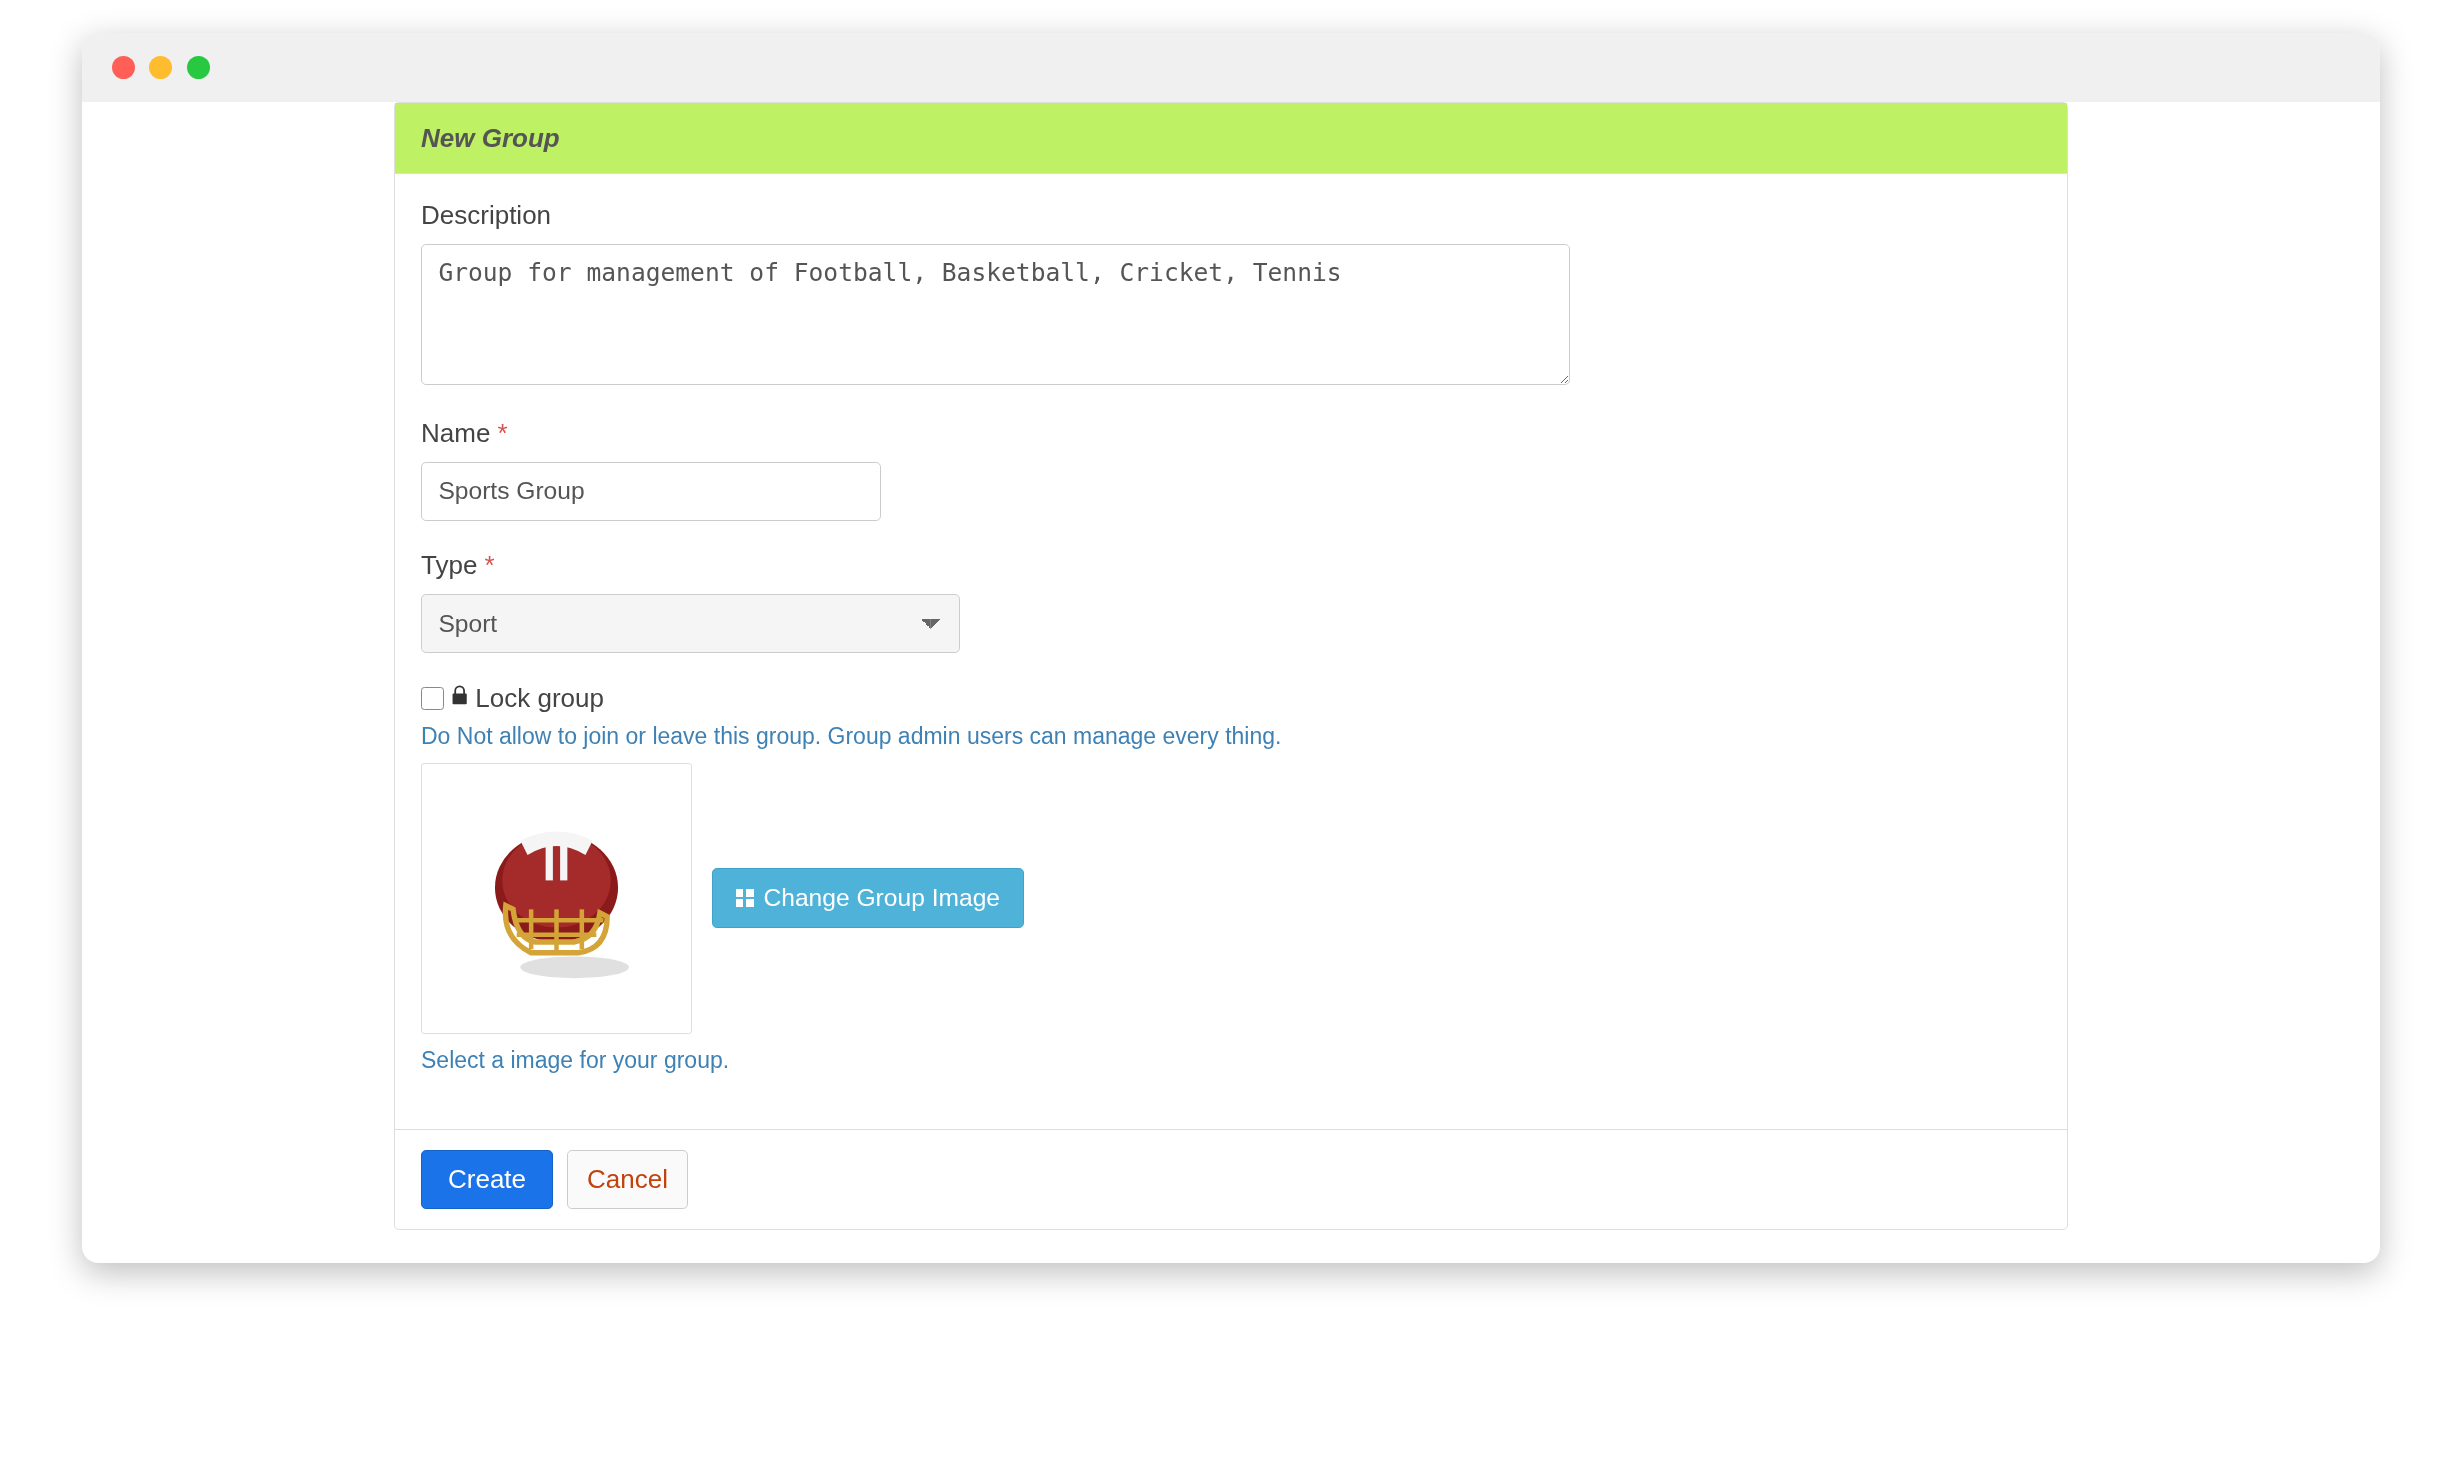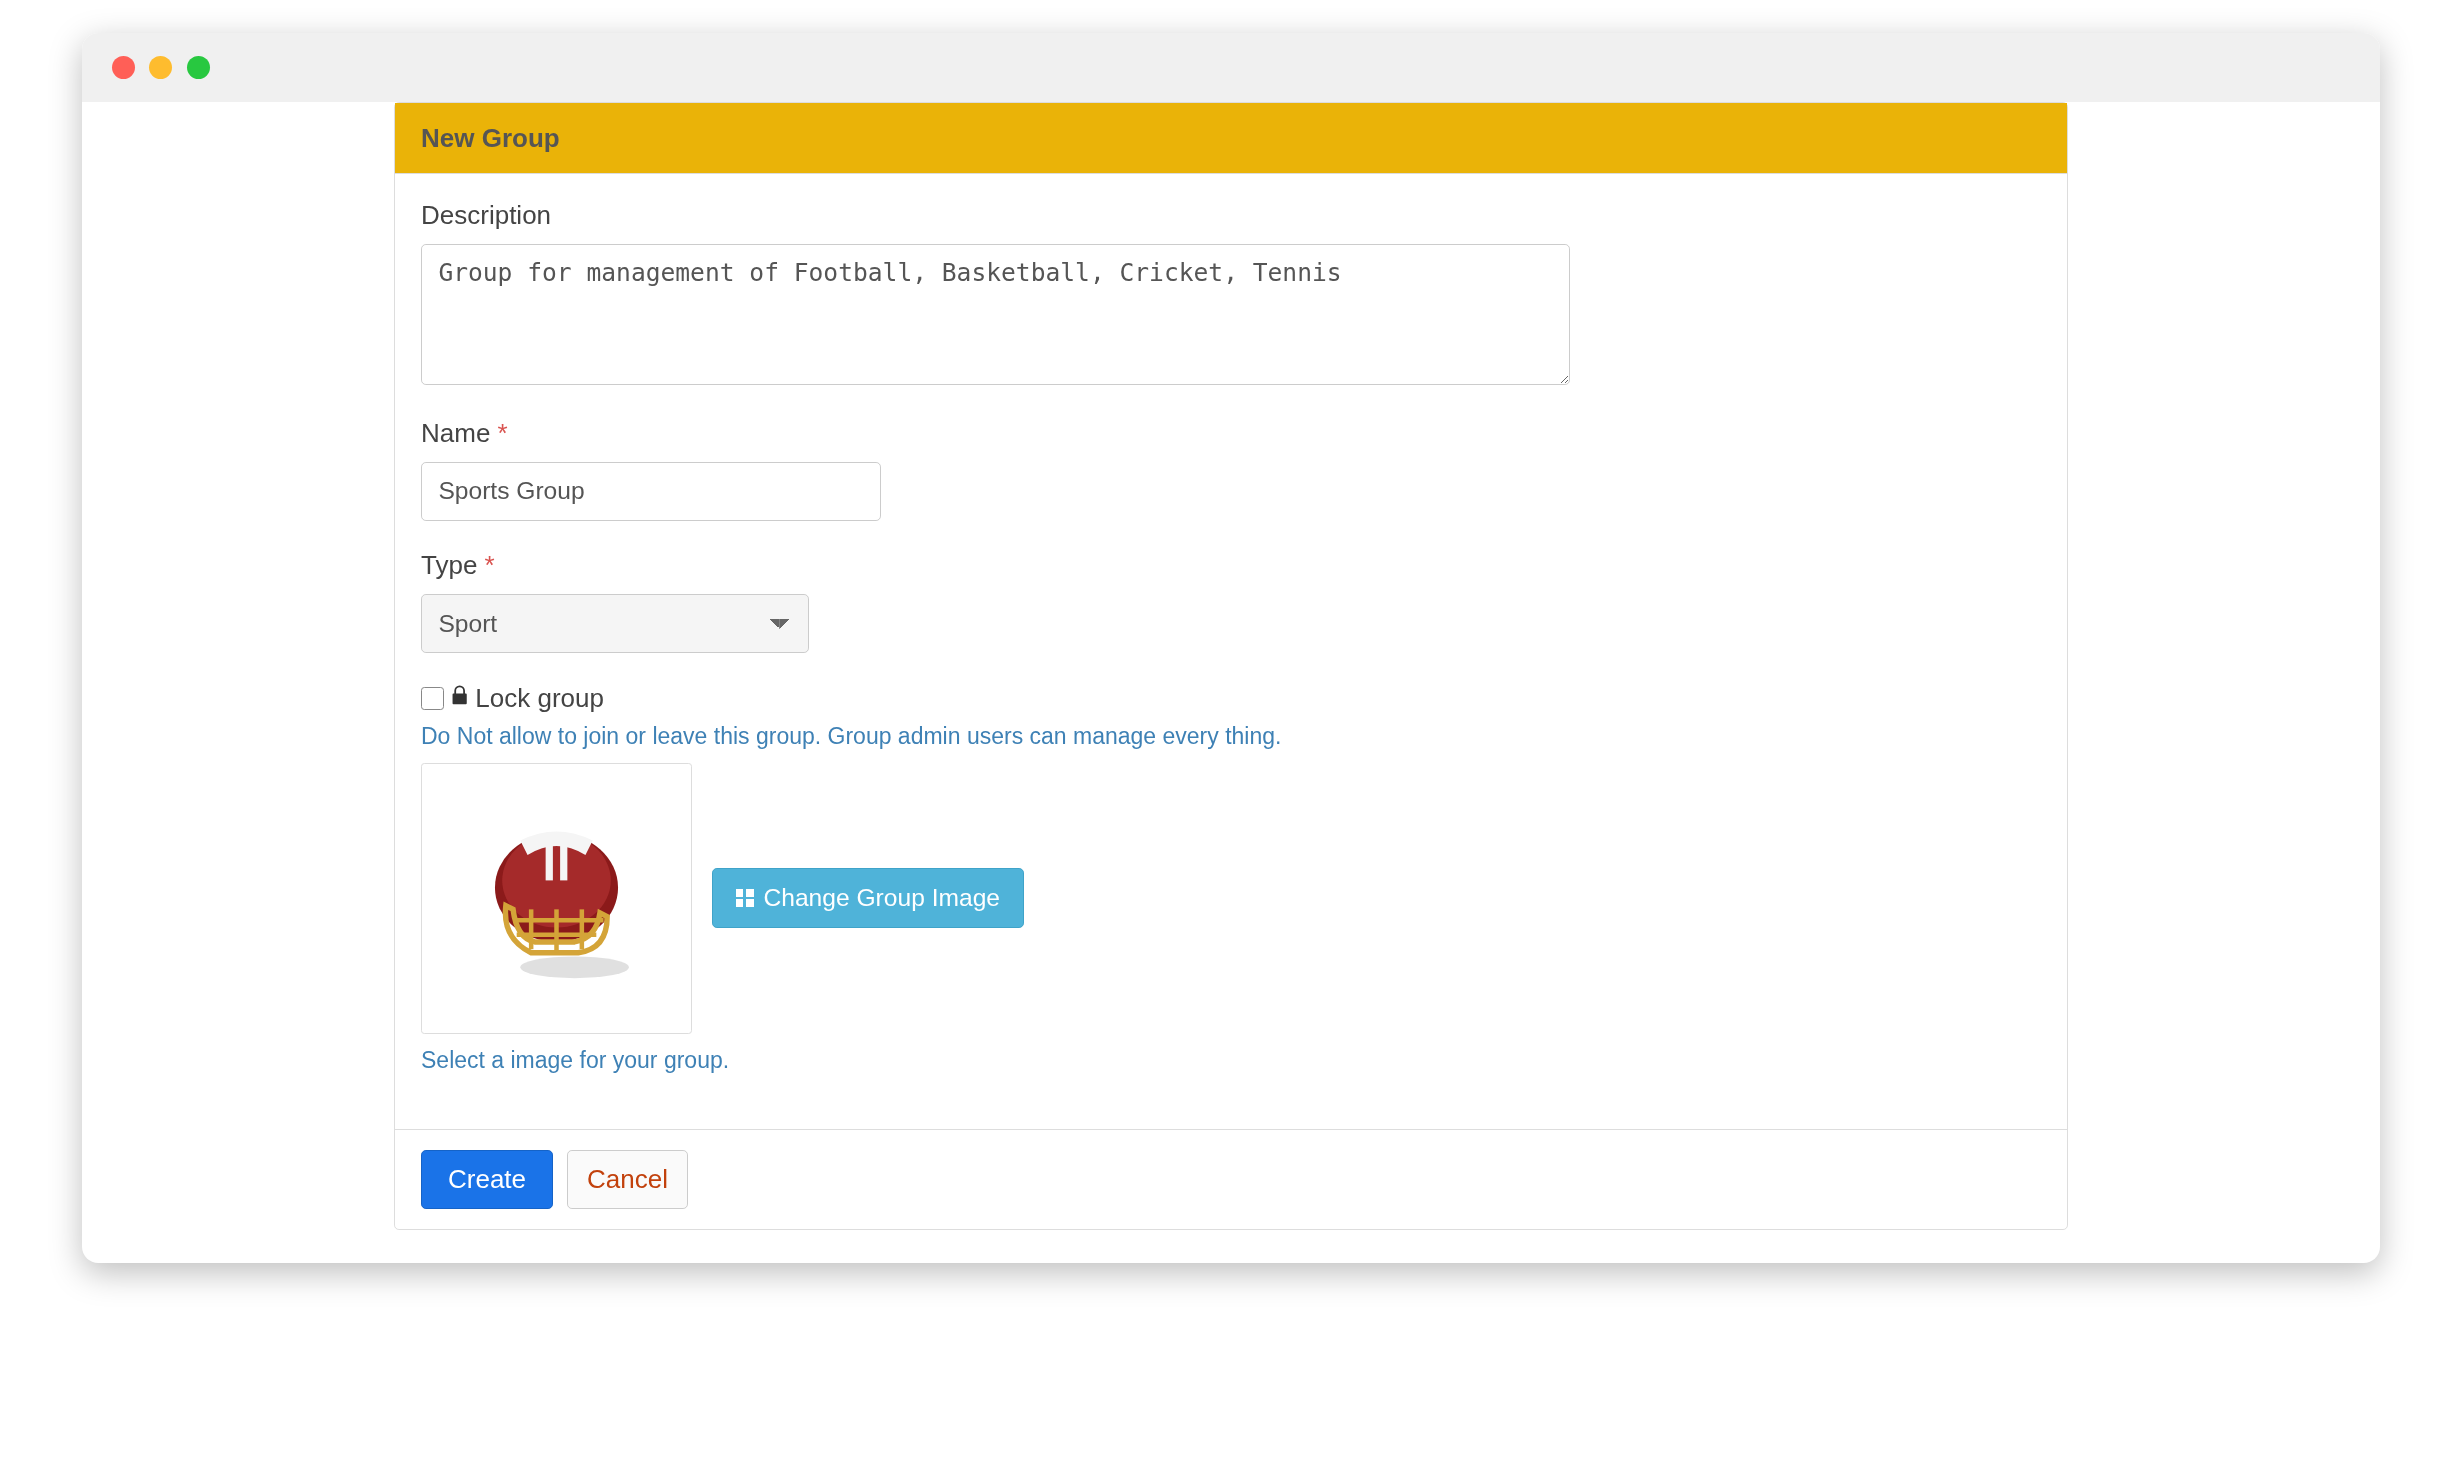--- a/index.html
+++ b/index.html
@@ -34,26 +34,27 @@
 
 .content {
   padding: 0 312px 33px 312px;
 }
 
 .panel {
   border: 0.8px solid #ddd;
   border-radius: 4.9px;
 }
 .panel-header {
-  background: #eab308;
+  background: #bef264;
   border-bottom: 0.8px solid #ddd;
   padding: 19.7px 26px;
   font-size: 26px;
   font-weight: 700;
   color: #555;
+  font-style: italic;
 }
 .panel-body {
   padding: 26px;
 }
 .form-group { margin-bottom: 29.5px; }
 .label {
   display: block;
   font-size: 26px;
   color: #444;
   margin-bottom: 13px;
@@ -74,21 +75,21 @@
   height: 141px;
   padding: 13px 16.4px;
   font-size: 24.6px;
   color: #555;
   background: #fff;
   border: 0.8px solid #ccc;
   border-radius: 4.9px;
   resize: both;
 }
 .select {
-  width: 388px;
+  width: 539px;
   height: 59px;
   padding: 0 16.4px;
   font-size: 24.6px;
   color: #555;
   background: #f5f5f5;
   border: 0.8px solid #ccc;
   border-radius: 4.9px;
   appearance: none;
   background-image: linear-gradient(45deg, transparent 50%, #666 50%), linear-gradient(135deg, #666 50%, transparent 50%);
   background-position: calc(100% - 28px) center, calc(100% - 18px) center;

